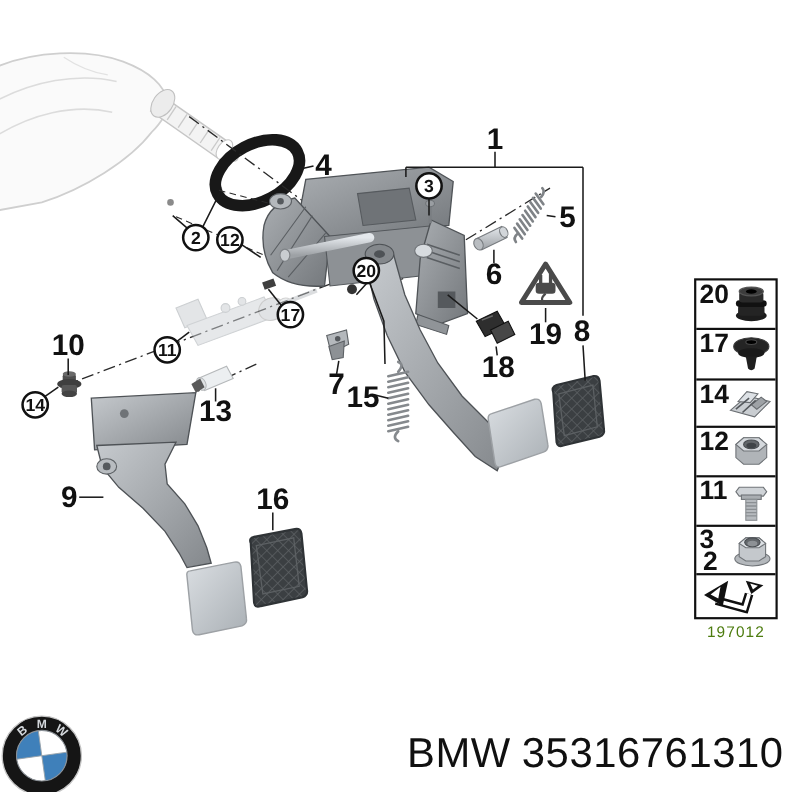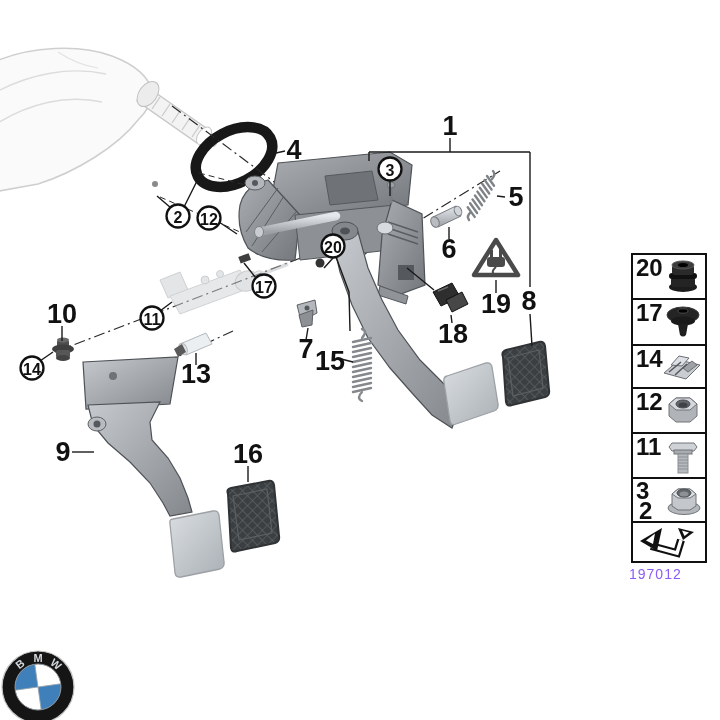--- a/index.html
+++ b/index.html
@@ -8,22 +8,22 @@
   svg{display:block;}
   .abs{position:absolute;}
   
   .legend{position:absolute;left:631px;top:253px;width:76px;height:310px;
           border:2px solid #101010;box-sizing:border-box;background:#fff;}
   .legend-row{position:relative;border-bottom:2px solid #101010;box-sizing:border-box;}
   .legend-row:last-child{border-bottom:none;}
   .legend-num{position:absolute;left:3px;top:0px;font-weight:bold;font-size:24px;color:#111;line-height:26px;}
   .legend-num2{position:absolute;left:6px;top:21px;font-weight:bold;font-size:24px;color:#111;line-height:22px;}
   .legend-icon{position:absolute;right:0px;top:50%;transform:translateY(-50%);}
-  .legend-caption{position:absolute;left:629px;top:566px;width:80px;text-align:left;
-                  font-size:14px;color:#8b5cf6;letter-spacing:1px;}
+  .legend-caption{position:absolute;left:629px;top:566px;width:80px;text-align:center;
+                  font-size:14px;color:#4d7c0f;letter-spacing:1px;}
   
   .footer-text{position:absolute;left:370px;top:664px;font-size:38px;color:#101010;
                white-space:nowrap;letter-spacing:0.5px;}
   .footer-text span{margin-right:10px;}
   .footer-text span:last-child{margin-right:0;}
 </style>
 </head>
 <body>
 
 <div class="stage">
@@ -349,14 +349,17 @@
       <path d="M15 38 H61 M38 15 V61" stroke="#98a2aa" stroke-width="0.8" fill="none"></path>
     </g>
     <circle cx="38" cy="38" r="23" fill="none" stroke="#8a9096" stroke-width="1"></circle>
     <g font-family="Liberation Sans, sans-serif" font-size="11" font-weight="bold" fill="#d3d7db" text-anchor="middle">
       <text x="20" y="19" transform="rotate(-38 20 15)">B</text>
       <text x="38" y="12.5">M</text>
       <text x="56" y="19" transform="rotate(38 56 15)">W</text>
     </g>
   </svg>
 
+  <div class="footer-text">
+    <span>BMW</span><span>35316761310</span>
+  </div>
 
 </div>
 
 </body></html>

